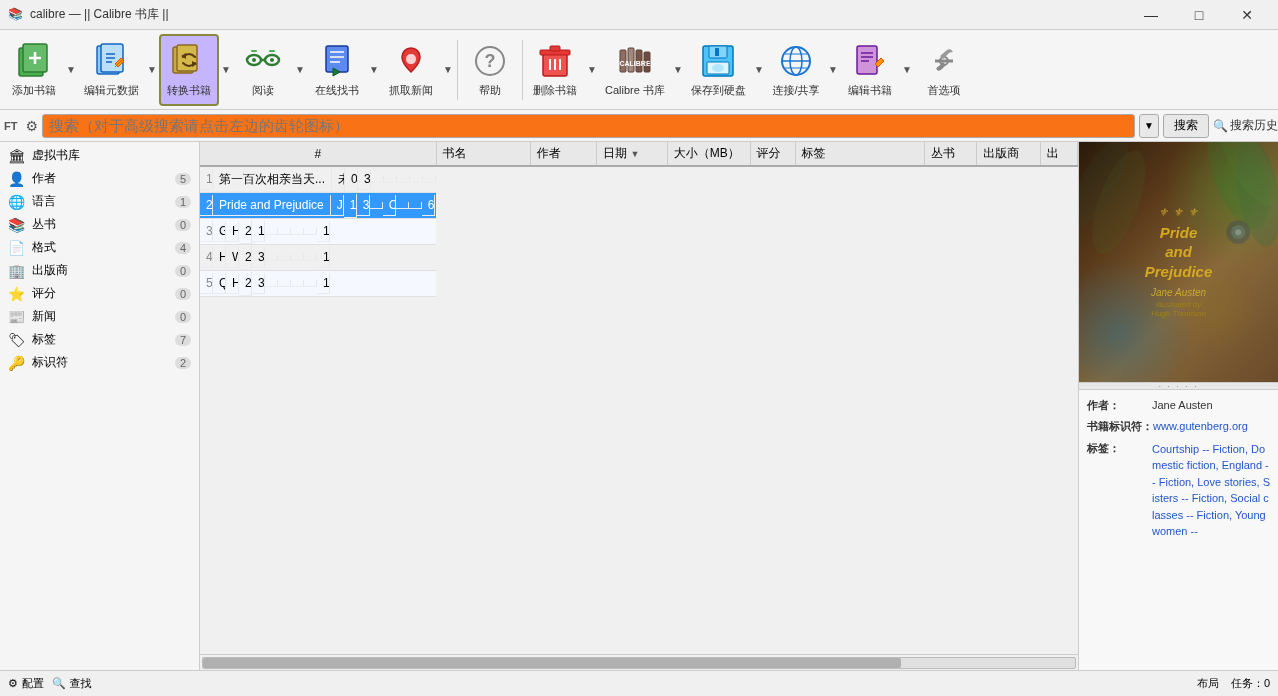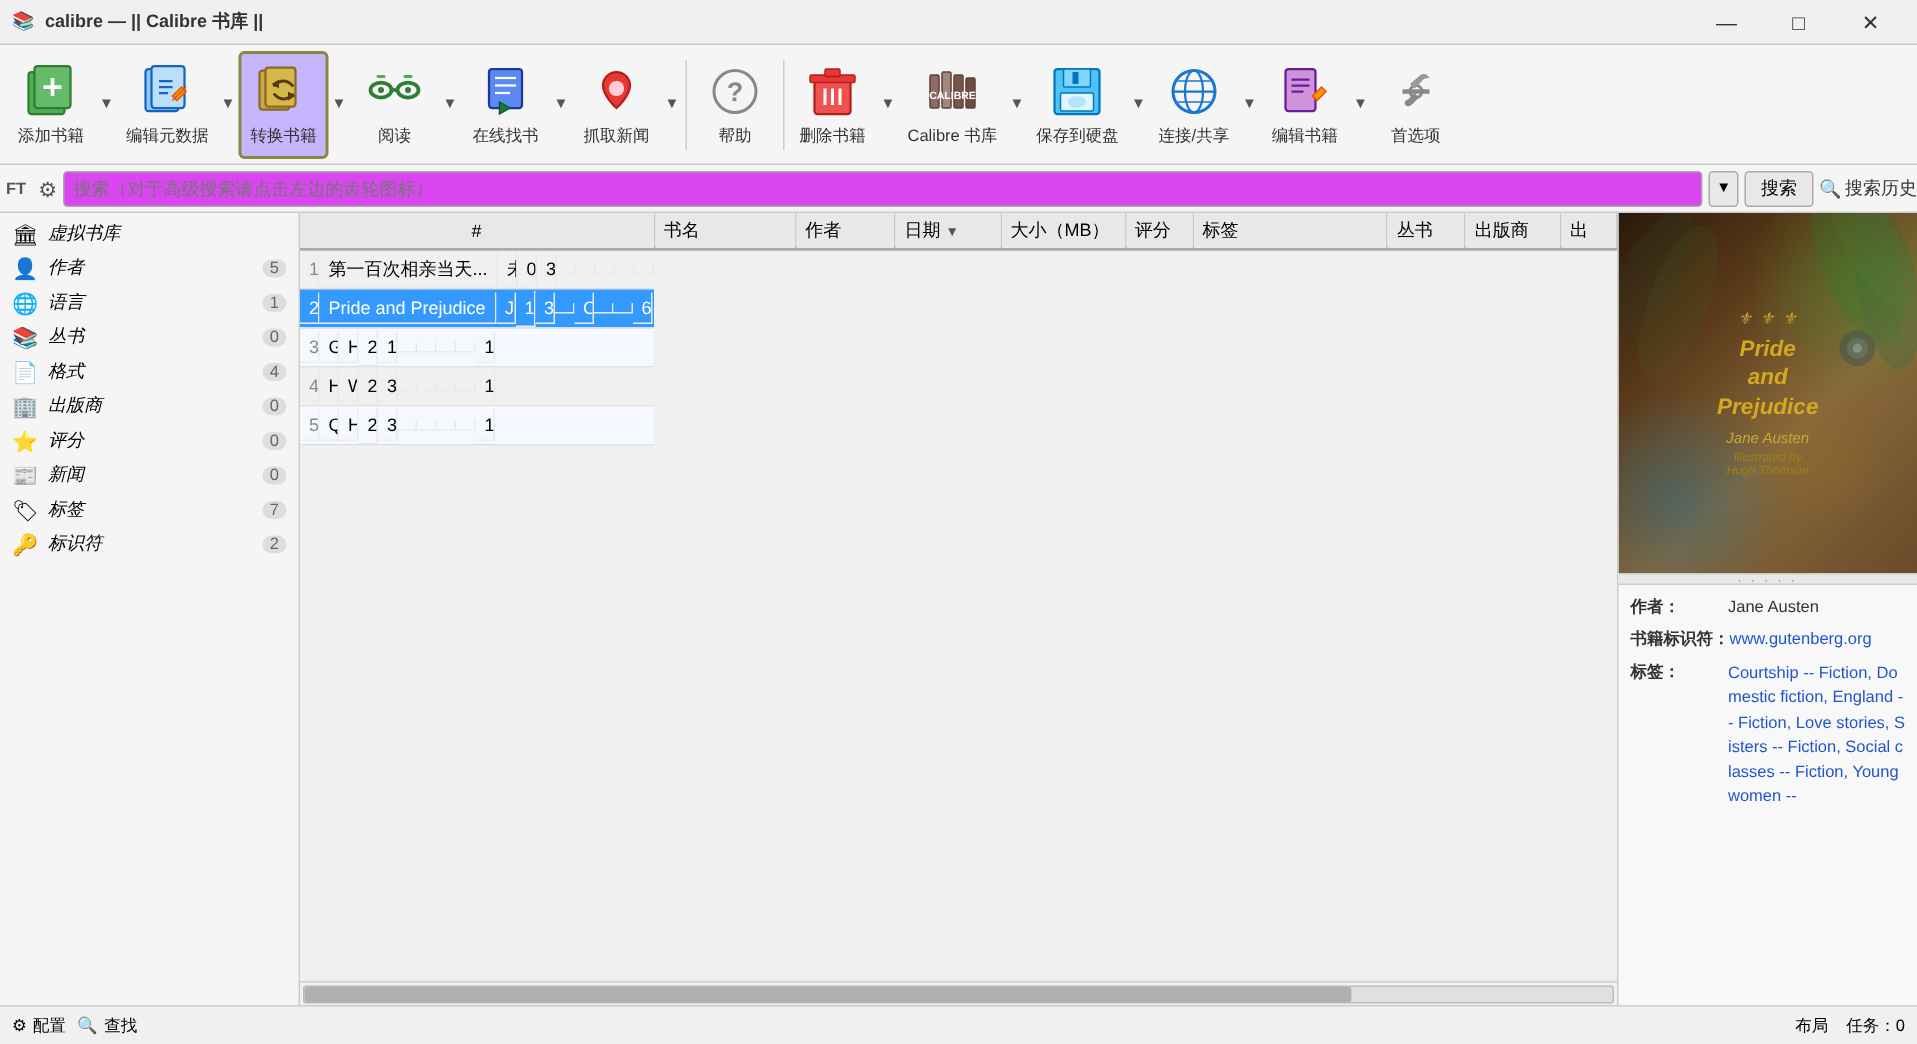--- a/index.html
+++ b/index.html
@@ -9,21 +9,21 @@
     .titlebar {
       background: #f0f0f0;
       height: 30px;
       display: flex;
       align-items: center;
       padding: 0 8px;
       border-bottom: 1px solid #ccc;
       user-select: none;
     }
     .titlebar-icon { width: 16px; height: 16px; margin-right: 6px; }
-    .titlebar-title { flex: 1; font-size: 12px; color: #333; font-weight: bold; }
+    .titlebar-title { flex: 1; font-size: 12px; color: #333; }
     .titlebar-controls { display: flex; gap: 2px; }
     .titlebar-btn {
       width: 46px; height: 30px;
       display: flex; align-items: center; justify-content: center;
       cursor: pointer; font-size: 14px; color: #333;
       border: none; background: transparent;
     }
 
     
     .toolbar {
@@ -85,22 +85,22 @@
     }
     .searchbar-gear {
       font-size: 14px; color: #555; cursor: pointer;
     }
     .searchbar-input {
       flex: 1;
       height: 24px;
       border: 1px solid #aaa;
       border-radius: 3px;
       padding: 2px 6px;
-      font-size: 12px;
-      background: #d946ef;
+      font-size: 15px;
+      background: #f97316;
     }
     .searchbar-btn {
       height: 24px; padding: 0 10px;
       background: #e8e8e8; border: 1px solid #aaa; border-radius: 3px;
       cursor: pointer; font-size: 12px;
     }
     .searchbar-dropdown {
       width: 20px; height: 24px;
       background: #e8e8e8; border: 1px solid #aaa; border-radius: 3px;
       cursor: pointer; display: flex; align-items: center; justify-content: center; font-size: 10px;
@@ -124,21 +124,21 @@
       padding: 2px 0;
     }
     .sidebar-item {
       display: flex;
       align-items: center;
       padding: 3px 8px;
       cursor: pointer;
       font-size: 12px;
     }
     .sidebar-item-icon { font-size: 14px; margin-right: 6px; width: 18px; }
-    .sidebar-item-label { flex: 1; font-style: italic; }
+    .sidebar-item-label { flex: 1; }
     .sidebar-item-count {
       font-size: 11px; color: #666;
       background: #ddd; border-radius: 8px;
       padding: 0 5px; min-width: 16px; text-align: center;
     }
 
     
     .table-area {
       flex: 1;
       display: flex;

